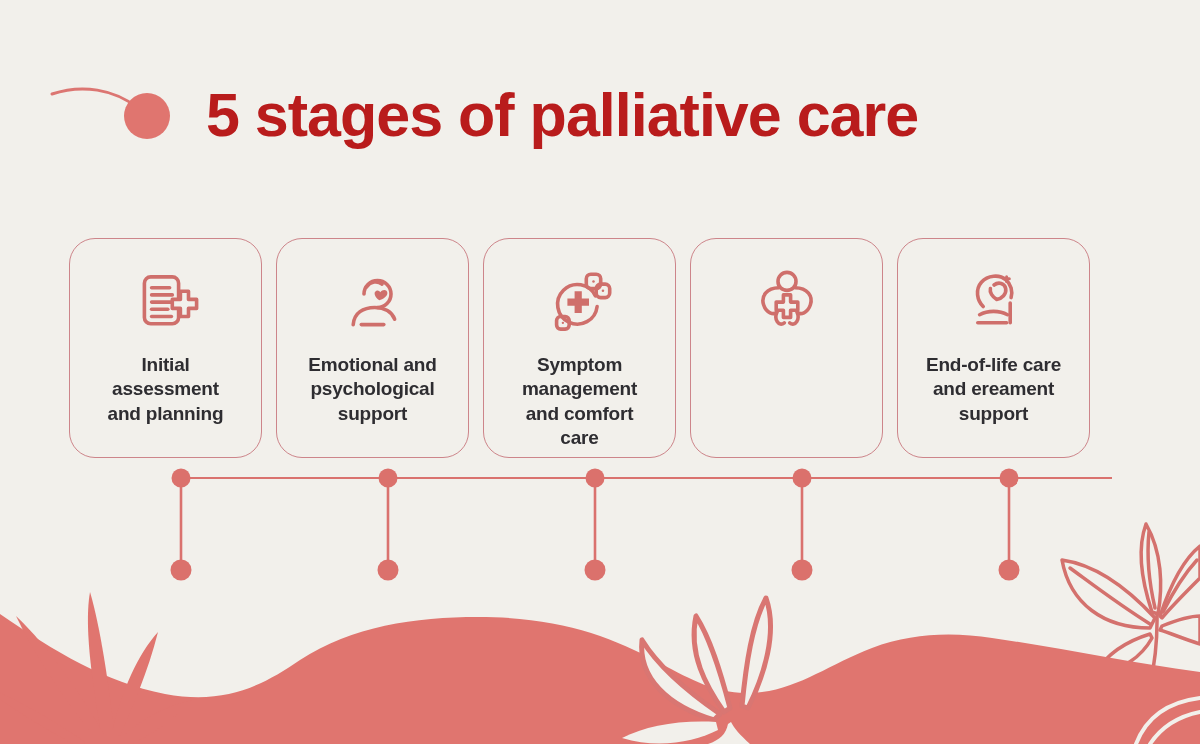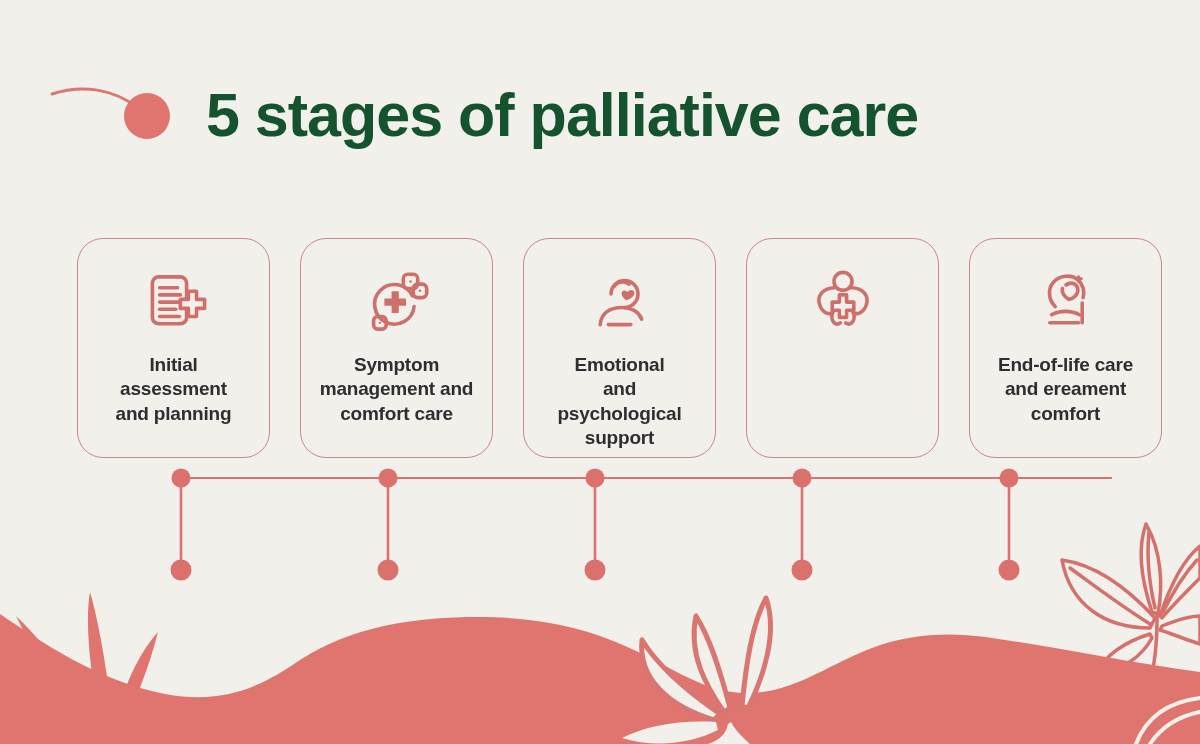--- a/index.html
+++ b/index.html
@@ -8,26 +8,26 @@
     width:1200px;height:744px;
     background:#F2F0EB;
     overflow:hidden;
     font-family:"Liberation Sans", sans-serif;
   }
   
   .header-deco{position:absolute;left:38px;top:82px;width:150px;height:72px;}
   .page-title{
     position:absolute;left:206px;top:80px;margin:0;
     font-size:61px;font-weight:700;letter-spacing:-1px;
-    color:#14532d;
+    color:#b91c1c;
   }
   
   .cards{
-    position:absolute;left:77px;top:238px;
-    display:flex;gap:30px;
+    position:absolute;left:69px;top:238px;
+    display:flex;gap:14px;
   }
   .card{
     width:193px;height:220px;box-sizing:border-box;
     border:1.6px solid #CD858A;border-radius:26px;
     display:flex;flex-direction:column;align-items:center;
     padding-top:28px;
     background:transparent;
   }
   .card-icon{width:72px;height:72px;flex:0 0 auto;}
   .card-label{
@@ -67,62 +67,62 @@
         <line x1="24" y1="39" x2="47" y2="39"></line>
         <line x1="24" y1="47" x2="42" y2="47"></line>
         <line x1="24" y1="55" x2="46" y2="55"></line>
         <path d="M56 27 h9 v9 h9 v10 h-9 v9 h-9 v-9 h-9 v-10 h9 Z" fill="#F2F0EB"></path>
       </svg>
       <p class="card-label">Initial assessment and planning</p>
     </div>
 
     <div class="card">
       <svg class="card-icon" viewBox="0 0 80 80" fill="none" stroke="#CF6F6B" stroke-width="4" stroke-linecap="round" stroke-linejoin="round">
+        <path d="M30 30 a15 15 0 1 1 15 15"></path>
+        <path d="M33 22 c4 -6 12 -7 17 -3"></path>
+        <path d="M48 28 c3 -4 8 -3 8 1 c0 4 -5 7 -9 8 c-3 -2 -6 -6 -5 -9 c2 -3 5 -2 6 0 Z" fill="#CF6F6B" stroke="none"></path>
+        <path d="M18 64 c1 -13 11 -19 24 -19 c11 0 19 5 22 13"></path>
+        <line x1="27" y1="64" x2="52" y2="64"></line>
+      </svg>
+      <p class="card-label">Emotional and psychological support</p>
+    </div>
+
+    <div class="card">
+      <svg class="card-icon" viewBox="0 0 80 80" fill="none" stroke="#CF6F6B" stroke-width="4" stroke-linecap="round" stroke-linejoin="round">
         <path d="M57 32 A22 22 0 1 0 59 44"></path>
         <path d="M34 27 h8 v8 h8 v8 h-8 v8 h-8 v-8 h-8 v-8 h8 Z" fill="#CF6F6B" stroke="none"></path>
         <rect x="47" y="8" width="16" height="16" rx="5"></rect>
         <circle cx="55" cy="16" r="1.4" fill="#CF6F6B" stroke="none"></circle>
         <rect x="58" y="19" width="15" height="15" rx="5"></rect>
         <circle cx="65.5" cy="26.5" r="1.4" fill="#CF6F6B" stroke="none"></circle>
         <rect x="14" y="55" width="14" height="14" rx="4.5"></rect>
         <circle cx="21" cy="62" r="1.3" fill="#CF6F6B" stroke="none"></circle>
       </svg>
       <p class="card-label">Symptom management and comfort care</p>
-    </div>
-
-    <div class="card">
-      <svg class="card-icon" viewBox="0 0 80 80" fill="none" stroke="#CF6F6B" stroke-width="4" stroke-linecap="round" stroke-linejoin="round">
-        <path d="M30 30 a15 15 0 1 1 15 15"></path>
-        <path d="M33 22 c4 -6 12 -7 17 -3"></path>
-        <path d="M48 28 c3 -4 8 -3 8 1 c0 4 -5 7 -9 8 c-3 -2 -6 -6 -5 -9 c2 -3 5 -2 6 0 Z" fill="#CF6F6B" stroke="none"></path>
-        <path d="M18 64 c1 -13 11 -19 24 -19 c11 0 19 5 22 13"></path>
-        <line x1="27" y1="64" x2="52" y2="64"></line>
-      </svg>
-      <p class="card-label">Emotional and psychological support</p>
     </div>
 
     <div class="card">
       <svg class="card-icon" viewBox="0 0 80 80" fill="none" stroke="#CF6F6B" stroke-width="4" stroke-linecap="round" stroke-linejoin="round">
         <circle cx="40" cy="16" r="10"></circle>
         <path d="M31 23 C17 23 11 33 14 42 C17 51 25 54 29 50 C25 58 31 67 37 62"></path>
         <path d="M49 23 C63 23 69 33 66 42 C63 51 55 54 51 50 C55 58 49 67 43 62"></path>
         <path d="M36 31 h8 v8 h8 v9 h-8 v8 h-8 v-8 h-8 v-9 h8 Z"></path>
       </svg>
     </div>
 
     <div class="card">
       <svg class="card-icon" viewBox="0 0 80 80" fill="none" stroke="#CF6F6B" stroke-width="4" stroke-linecap="round" stroke-linejoin="round">
         <path d="M28 44 C21 37 19 25 26 17 C33 9 46 8 53 14 C59 19 61 27 59 34"></path>
         <path d="M40 20 c5 -4 12 -2 13 4 c1 6 -4 11 -10 12 c-5 -3 -8 -8 -7 -12"></path>
         <path d="M54 16 v-5 M51 13 h6" stroke-width="3.4"></path>
         <path d="M24 53 C33 48 46 48 55 53"></path>
         <path d="M22 62 h32"></path>
         <path d="M58 40 v22"></path>
       </svg>
-      <p class="card-label">End-of-life care and ereament comfort</p>
+      <p class="card-label">End-of-life care and ereament support</p>
     </div>
 
   </div>
 
   <svg class="timeline" viewBox="0 0 1200 130">
     <line x1="181" y1="18" x2="1112" y2="18" stroke="#DA726E" stroke-width="2.2"></line>
     <g>
       <line x1="181" y1="18" x2="181" y2="110" stroke="#DA726E" stroke-width="2.6"></line>
       <circle cx="181" cy="18" r="9.5" fill="#DB716C"></circle>
         <circle cx="181" cy="110" r="10.5" fill="#DB716C"></circle>

